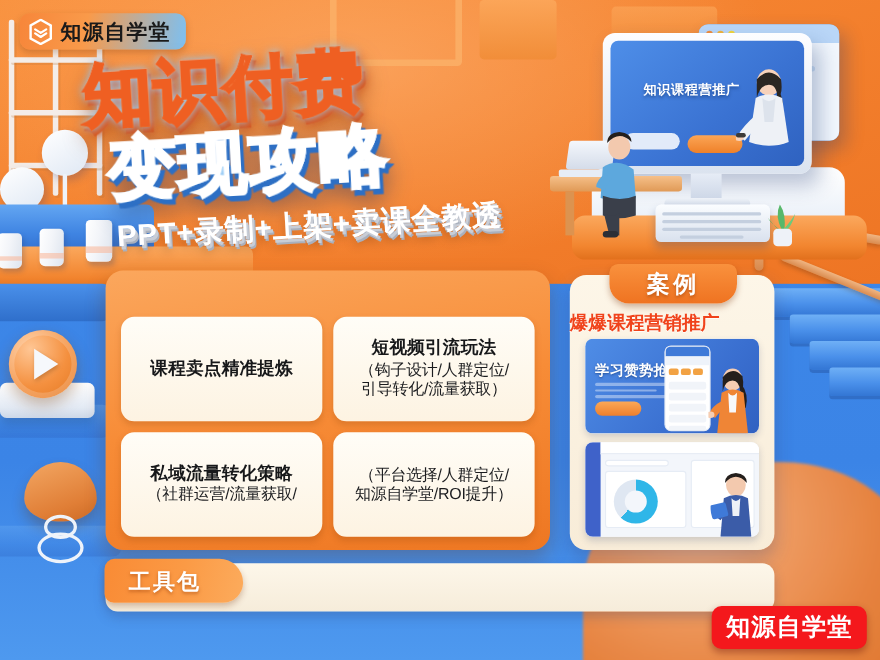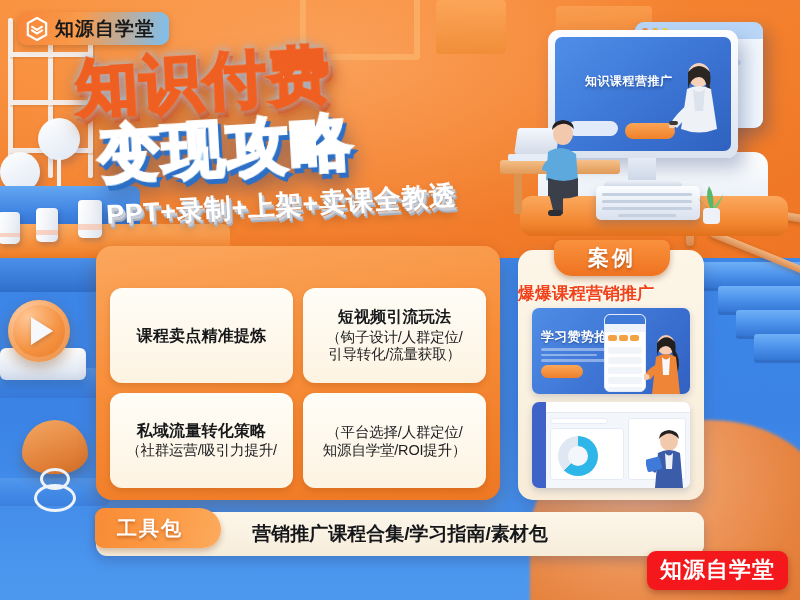--- a/index.html
+++ b/index.html
@@ -561,21 +561,21 @@
       <div class="card">
         <div class="card-title">短视频引流玩法</div>
         <div class="card-desc">
           <div>（钩子设计/人群定位/</div>
           <div>引导转化/流量获取）</div>
         </div>
       </div>
       <div class="card">
         <div class="card-title">私域流量转化策略</div>
         <div class="card-desc">
-          <div>（社群运营/吸引力提升/</div>
+          <div>（社群运营/流量获取/</div>
         </div>
       </div>
       <div class="card">
         <div class="card-desc">
           <div>（平台选择/人群定位/</div>
           <div>知源自学堂/ROI提升）</div>
         </div>
       </div>
     </div>
   </div>
@@ -633,21 +633,20 @@
         <path d="M13 11 q10 -11 20 0 q0 -8 -10 -9 q-10 1 -10 9 z" fill="#241f1c"></path>
         <path d="M12 25 q11 -6 22 0 l3 35 q-15 4 -28 0 z" fill="#3b5ca8"></path>
         <path d="M19 25 q4 5 8 0 l-1 16 -6 0 z" fill="#eef1f6"></path>
         <path d="M14 30 q-9 5 -10 11 l5 4 q5 -7 8 -9 z" fill="#3b5ca8"></path>
         <rect x="0" y="30" width="15" height="13" rx="2" fill="#3f7ad8" transform="rotate(-14 7 36)"></rect>
       </svg>
     </div>
   </div>
 
   <div class="toolbar">
-    <div class="tool-text">营销推广课程合集/学习指南/素材包</div>
     <div class="tool-tab">
       <span>工具包</span>
     </div>
   </div>
 
   <div class="logo-red">
     <span>知源自学堂</span>
   </div>
 
 </div>

